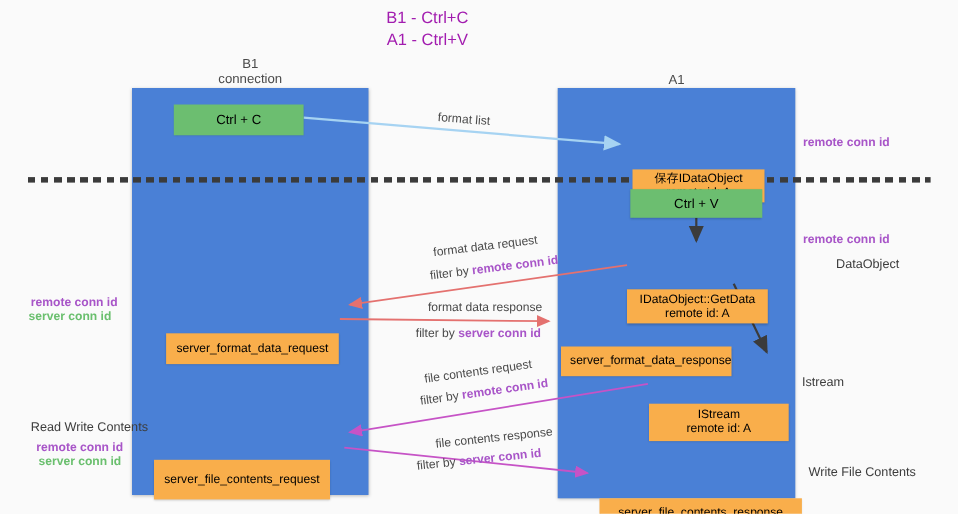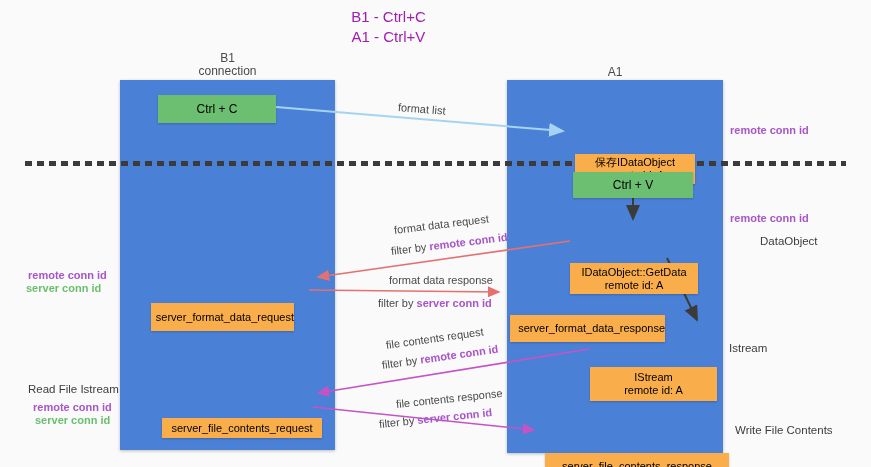--- a/index.html
+++ b/index.html
@@ -97,34 +97,34 @@
 
 <div class="abs box green" style="left:573px;top:172px;width:120px;height:26px;">
   <span>Ctrl + V</span>
 </div>
 
 <div class="abs box orange" style="left:570px;top:227px;width:128px;height:31px;">
   <span>IDataObject::GetData</span>
   <span>remote id: A</span>
 </div>
 
-<div class="abs box orange" style="left:151px;top:267px;width:143px;height:28px;align-items:flex-end;">
+<div class="abs box orange" style="left:151px;top:267px;width:157px;height:28px;">
   <span>server_format_data_request</span>
 </div>
 
 <div class="abs box orange" style="left:510px;top:279px;width:155px;height:27px;align-items:flex-end;">
   <span>server_format_data_response</span>
 </div>
 
 <div class="abs box orange" style="left:590px;top:331px;width:127px;height:34px;">
   <span>IStream</span>
   <span>remote id: A</span>
 </div>
 
-<div class="abs box orange" style="left:162px;top:382px;width:160px;height:20px;">
+<div class="abs box orange" style="left:140px;top:382px;width:160px;height:36px;">
   <span>server_file_contents_request</span>
 </div>
 
 <div class="abs box orange" style="left:545px;top:417px;width:184px;height:26px;">
   <span>server_file_contents_response</span>
 </div>
 
 <div class="abs lbl" style="left:398px;top:101px;transform:rotate(4.5deg);">format list</div>
 
 <div class="abs lbl" style="left:394px;top:224px;transform:rotate(-7deg);">format data request</div>
@@ -148,15 +148,15 @@
 </div>
 
 <div class="abs side-lbl purple" style="left:730px;top:124px;">remote conn id</div>
 <div class="abs side-lbl purple" style="left:730px;top:212px;">remote conn id</div>
 <div class="abs side-lbl dark" style="left:730px;top:235px;margin-left:30px;">DataObject</div>
 <div class="abs side-lbl dark" style="left:729px;top:342px;">Istream</div>
 <div class="abs side-lbl dark" style="left:735px;top:424px;">Write File Contents</div>
 
 <div class="abs side-lbl purple" style="left:28px;top:269px;">remote conn id</div>
 <div class="abs side-lbl green" style="left:26px;top:282px;">server conn id</div>
-<div class="abs side-lbl dark" style="left:28px;top:383px;">Read File Istream</div>
+<div class="abs side-lbl dark" style="left:28px;top:383px;">Read Write Contents</div>
 <div class="abs side-lbl purple" style="left:33px;top:401px;">remote conn id</div>
 <div class="abs side-lbl green" style="left:35px;top:414px;">server conn id</div>
 
 </body></html>

